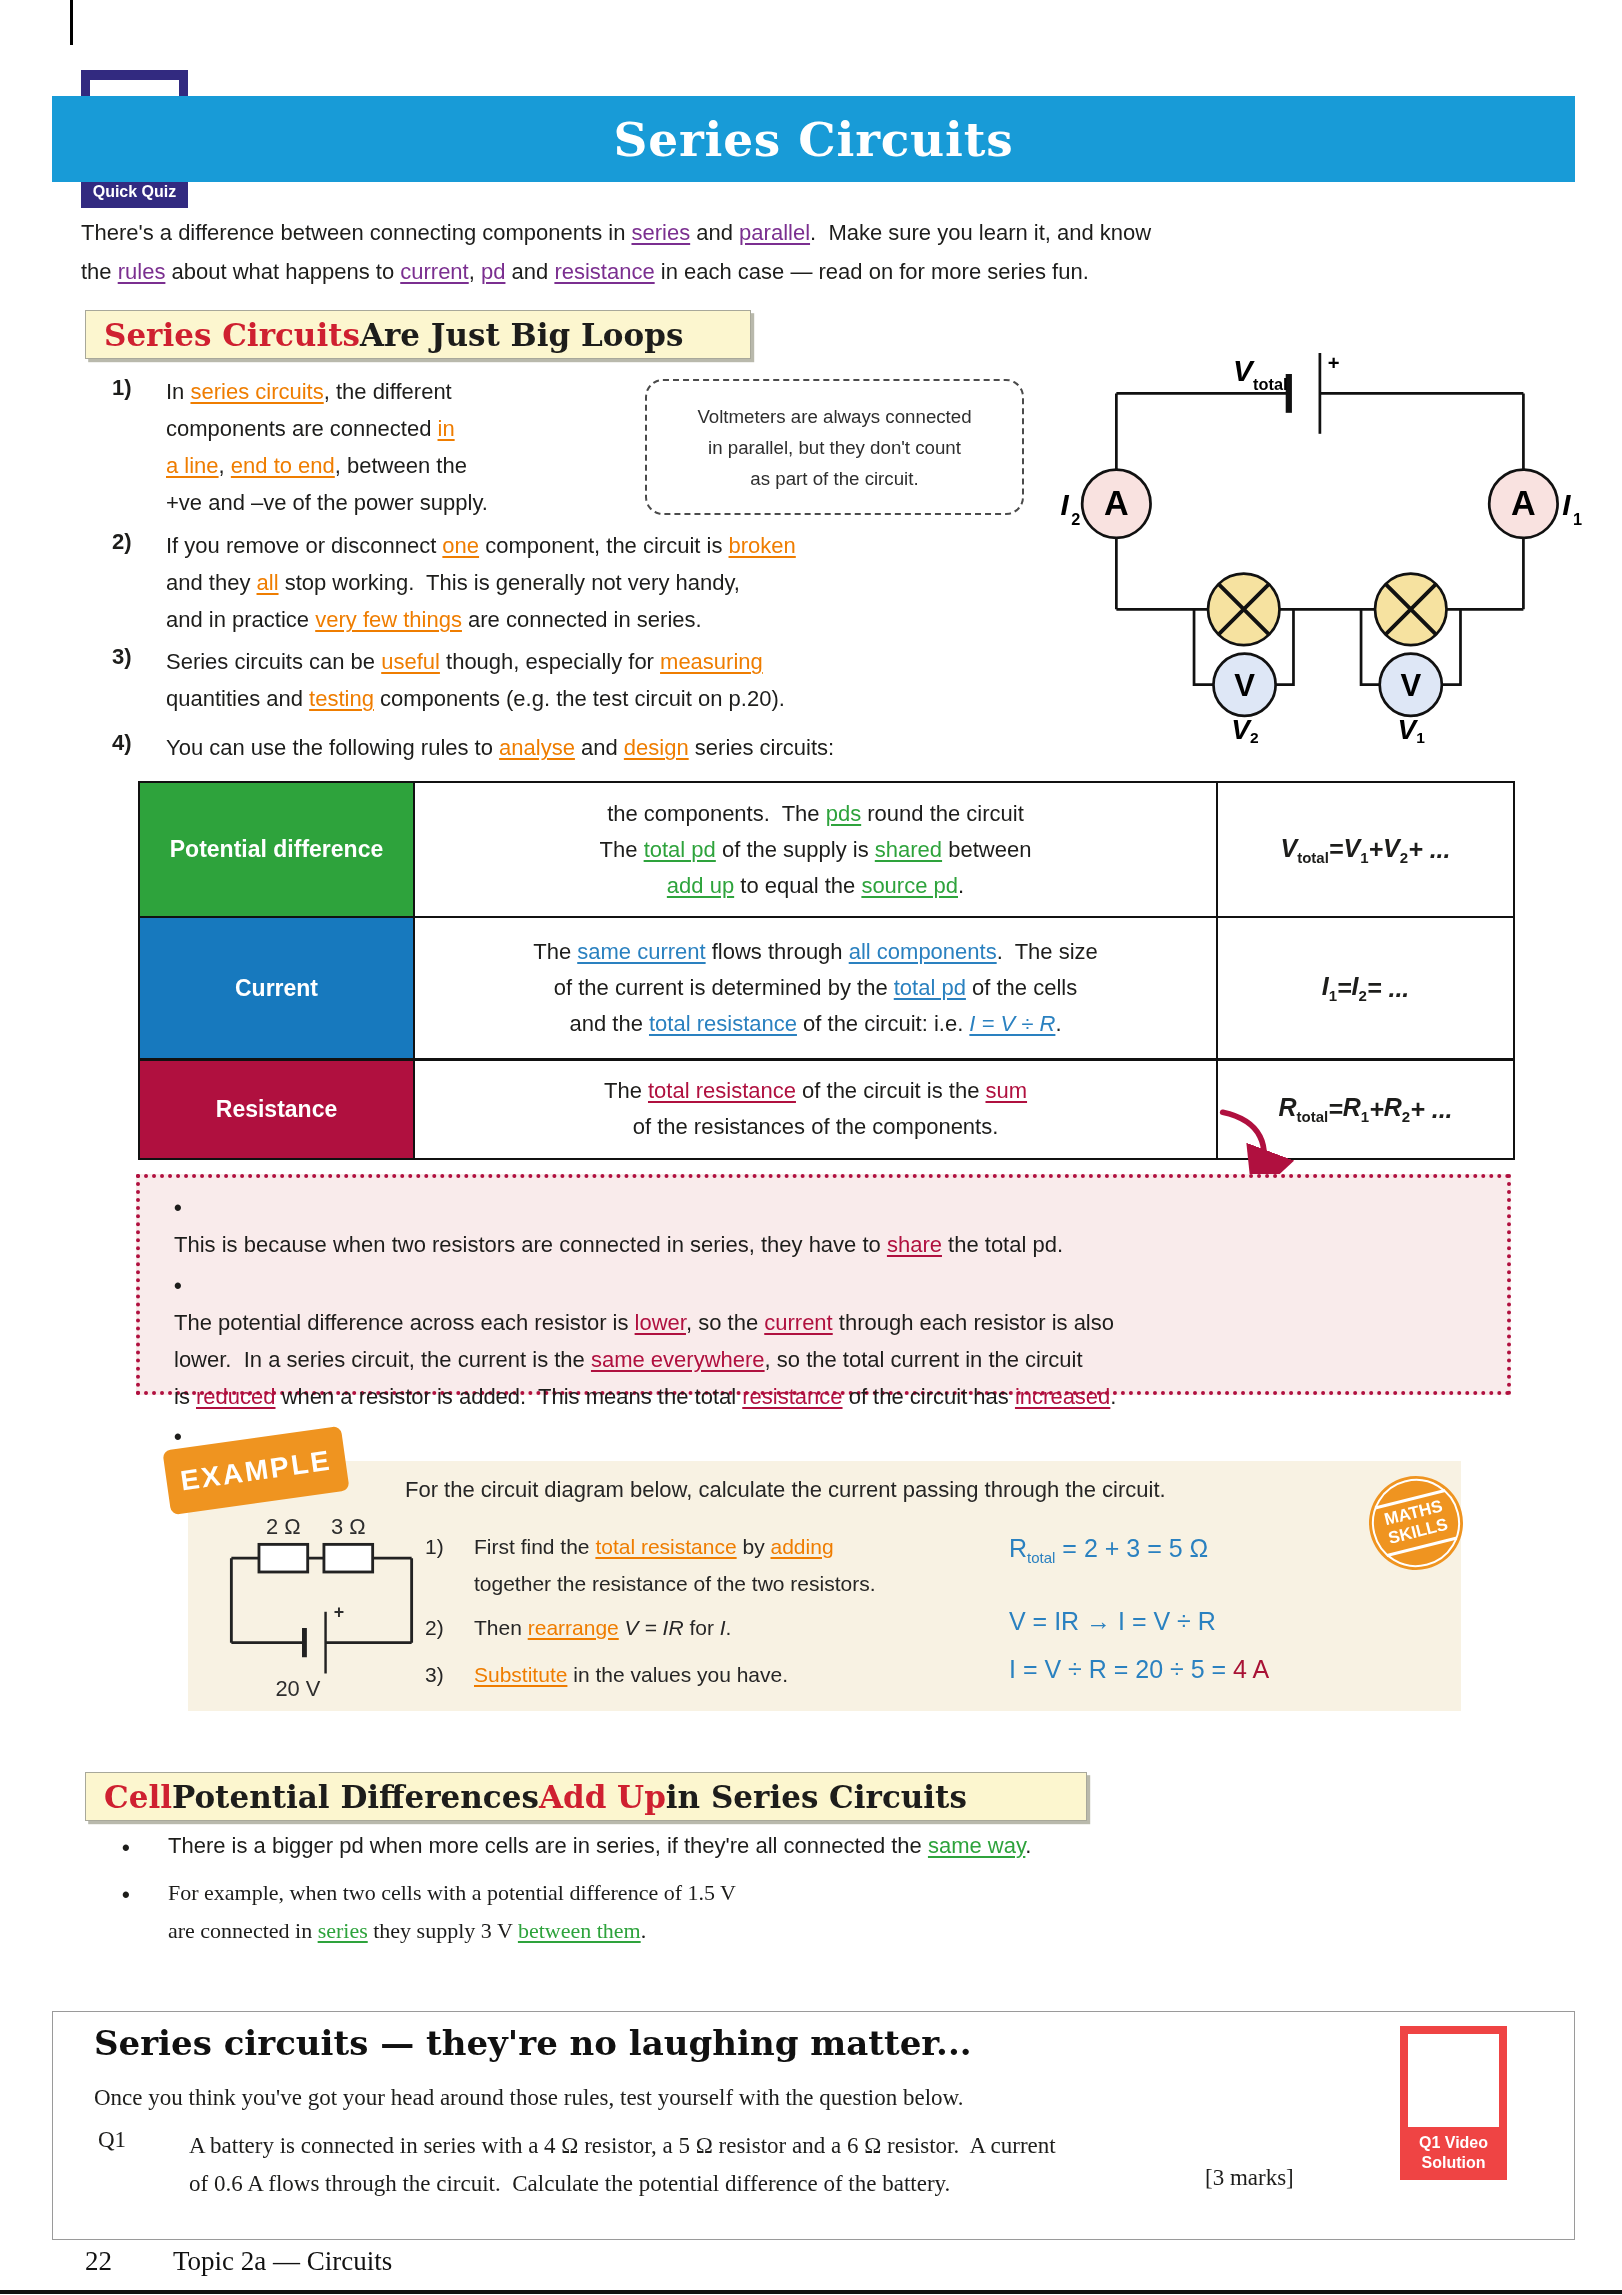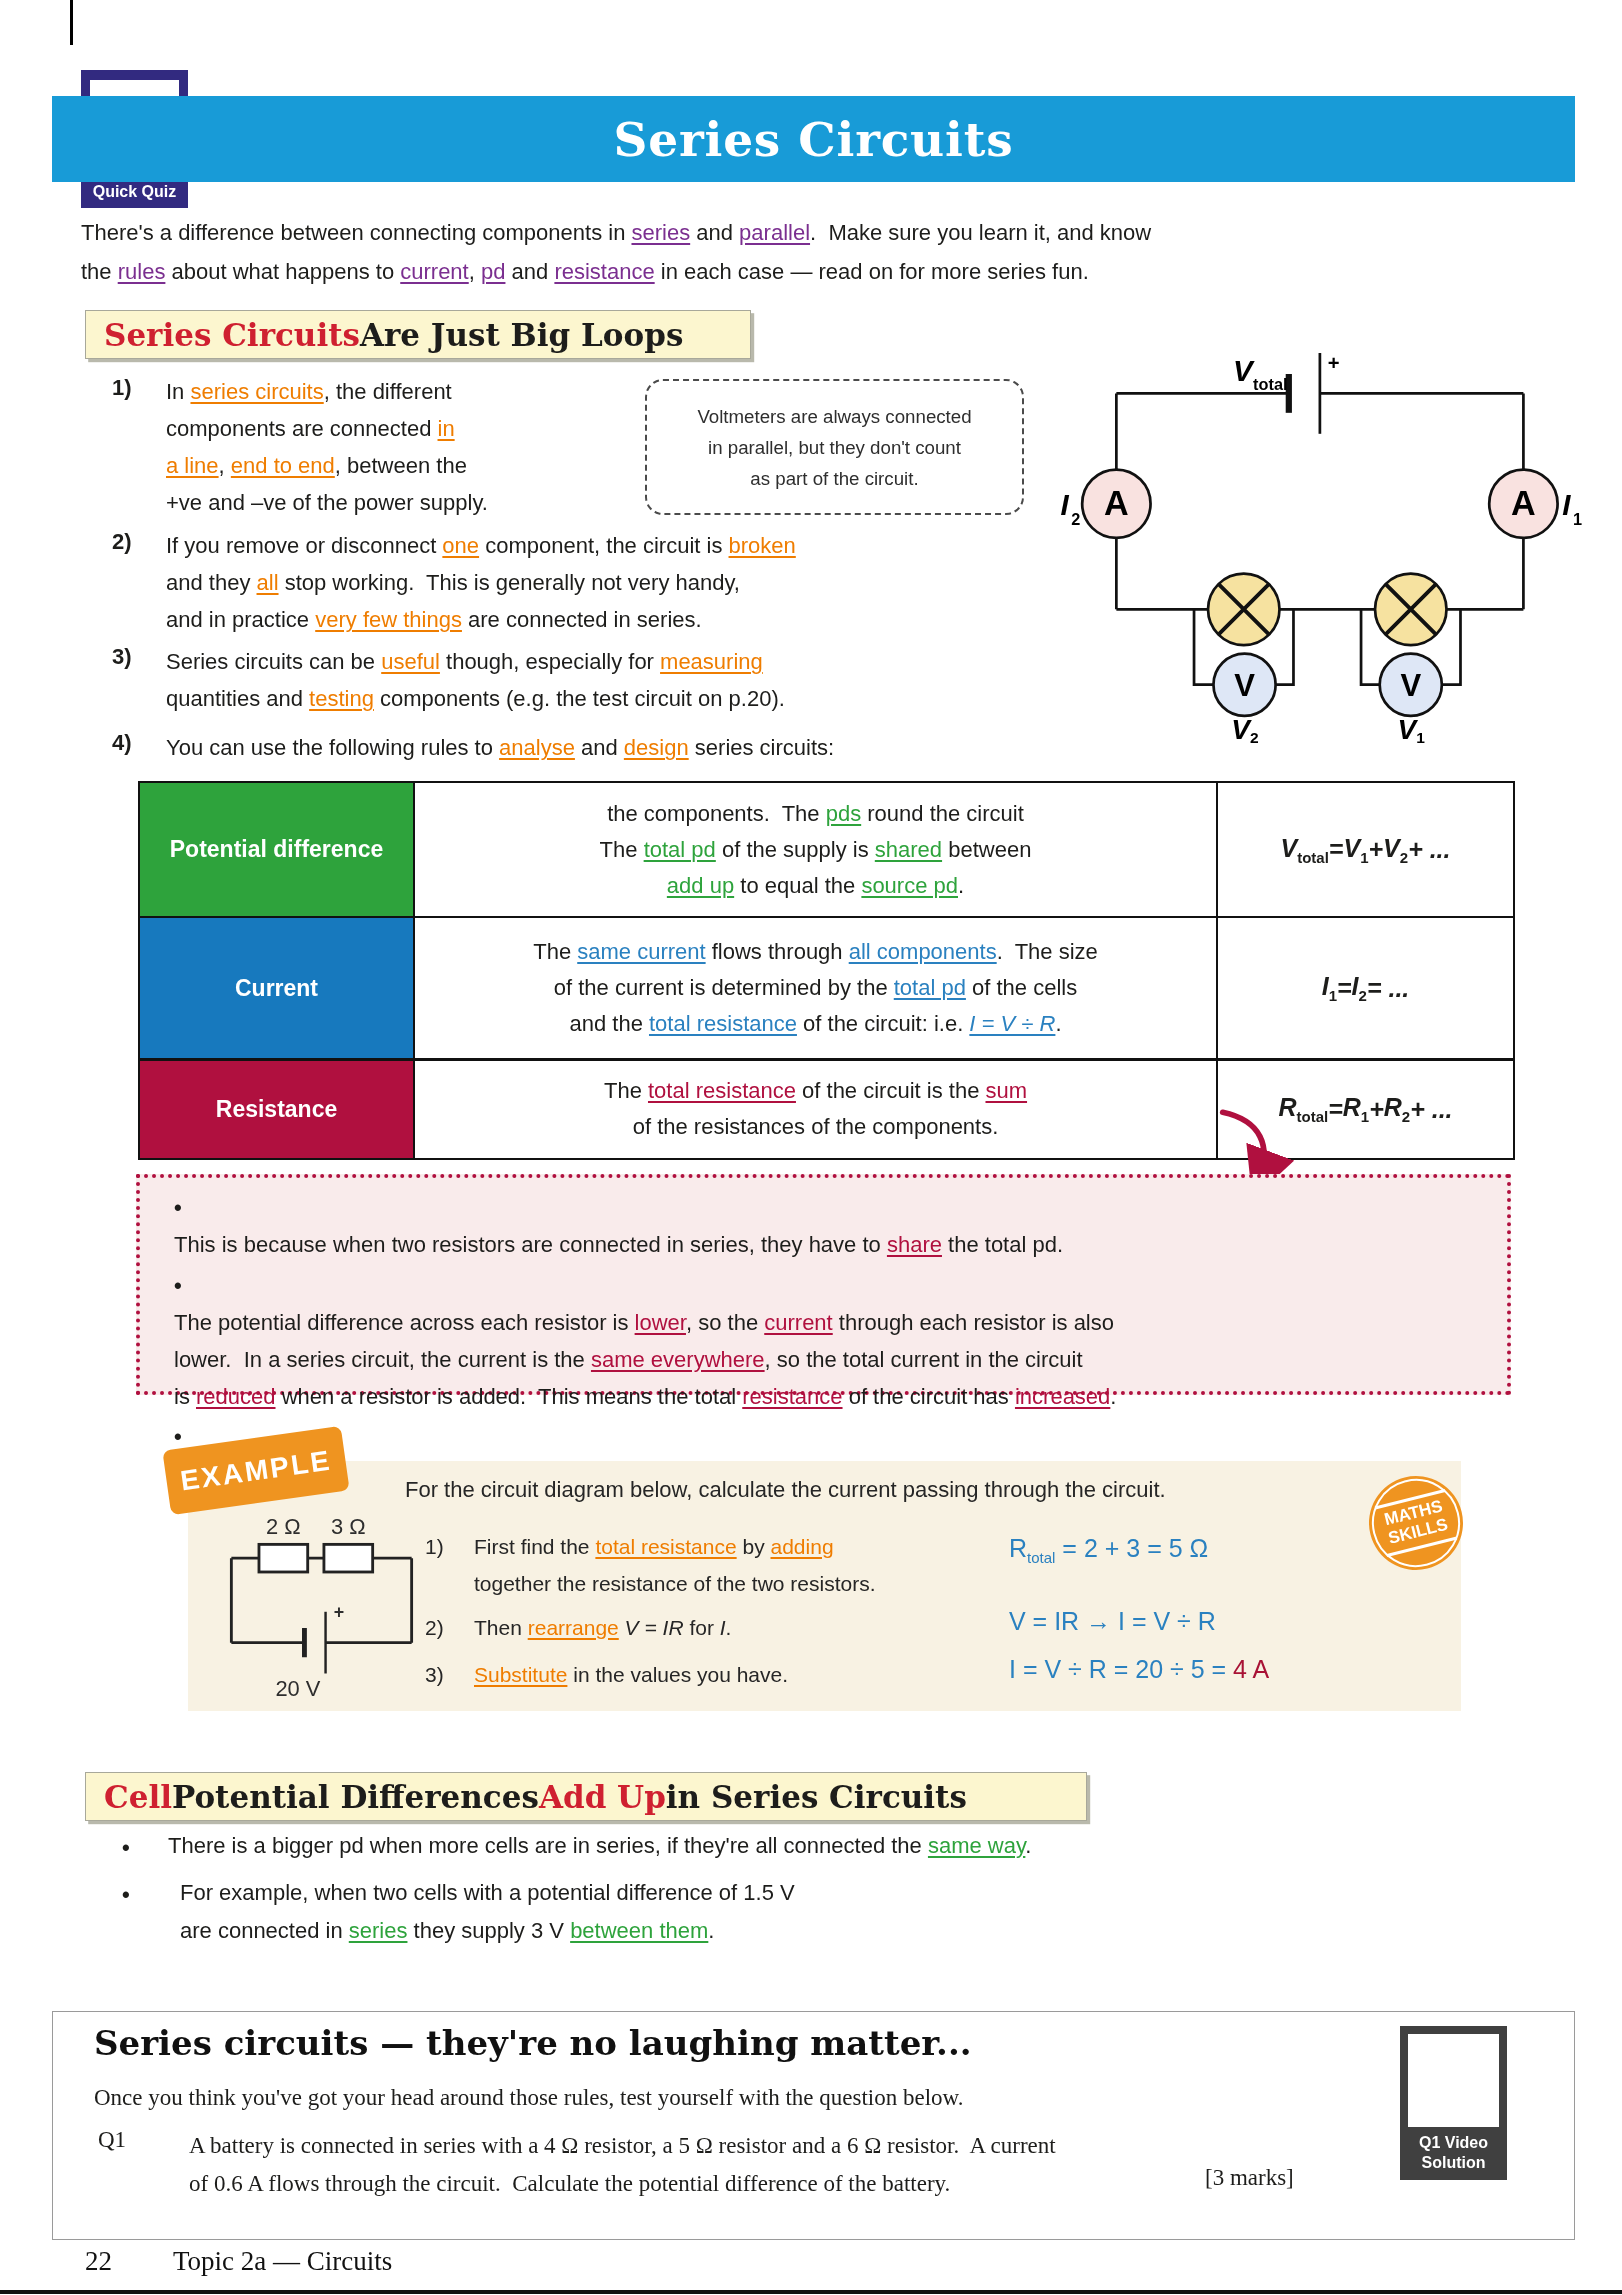--- a/index.html
+++ b/index.html
@@ -65,21 +65,21 @@
   .maths .bar{position:absolute;left:12%;right:12%;height:3.2px;background:#fff;z-index:2;}
   .maths .txt{position:absolute;inset:0;display:flex;flex-direction:column;align-items:center;
               justify-content:center;color:#fff;font-weight:bold;font-size:17px;line-height:18.7px;z-index:2;}
   
   .sbul{font-size:22px;line-height:38px;}
   .bdot:before{content:"•";font-weight:bold;}
   
   .bbox{left:52px;top:2011px;width:1523px;height:229px;border:1.6px solid #9a9a9a;box-sizing:border-box;}
   .bbox .bt{position:absolute;left:41px;top:11.4px;font-size:34px;color:#111;}
   .serif{font-family:"Liberation Serif",serif;}
-  .vbadge{position:absolute;left:1347px;top:14px;width:107px;height:154px;background:#404040;}
+  .vbadge{position:absolute;left:1347px;top:14px;width:107px;height:154px;background:#ef4444;}
   .vbadge .win{position:absolute;left:8px;top:8px;width:91px;height:93px;background:#fff;}
   .vbadge .lbl{position:absolute;left:0;right:0;bottom:8px;text-align:center;color:#fff;
                font-weight:bold;font-size:16px;line-height:19.5px;}
   .footer{font-size:27px;color:#111;}
   svg text{font-family:"Liberation Sans",sans-serif;}
 </style>
 </head>
 <body>
 
 <div class="page">
@@ -317,21 +317,21 @@
       <span> Potential Differences </span>
       <span class="rd">Add Up</span>
       <span> in Series Circuits</span>
     </div>
 
   <div class="abs sbul" style="left:122px;top:1829px;"><span class="bdot"></span></div>
   <div class="abs sbul" style="left:168px;top:1827px;">
       <div class="ln"><span>There is a bigger pd when more cells are in series, if they're all connected the </span><span class="ug">same way</span><span>.</span></div>
     </div>
   <div class="abs sbul" style="left:122px;top:1876px;"><span class="bdot"></span></div>
-  <div class="abs sbul" style="left:180px;top:1874px;">
+  <div class="abs sbul" style="left:168px;top:1874px;font-family:Liberation Serif, serif;">
       <div class="ln"><span>For example, when two cells with a potential difference of 1.5 V</span></div>
       <div class="ln"><span>are connected in </span><span class="ug">series</span><span> they supply 3 V </span><span class="ug">between them</span><span>.</span></div>
     </div>
 
   <div class="abs bbox">
     <div class="bt slab">Series circuits — they're no laughing matter...</div>
     <div class="abs serif" style="left:41px;top:73px;font-size:23px;">Once you think you've got your head around those rules, test yourself with the question below.</div>
     <div class="abs serif" style="left:45px;top:115px;font-size:23px;">Q1</div>
     <div class="abs serif" style="left:136px;top:115px;font-size:23px;line-height:38px;">
         <div class="ln"><span>A battery is connected in series with a 4 Ω resistor, a 5 Ω resistor and a 6 Ω resistor.  A current</span></div>

